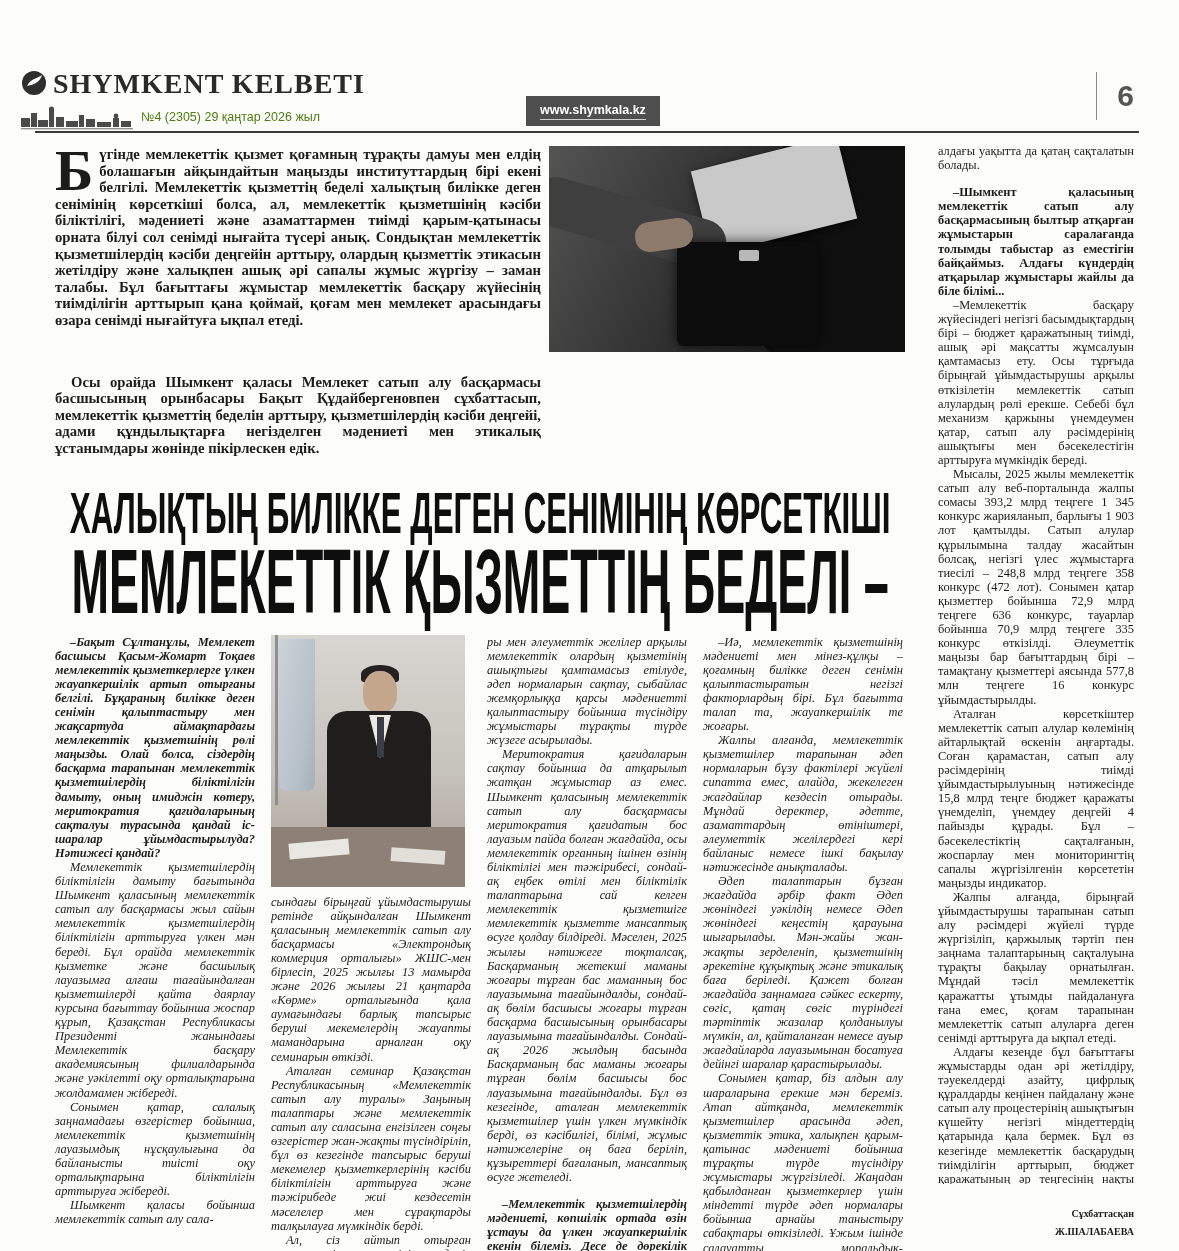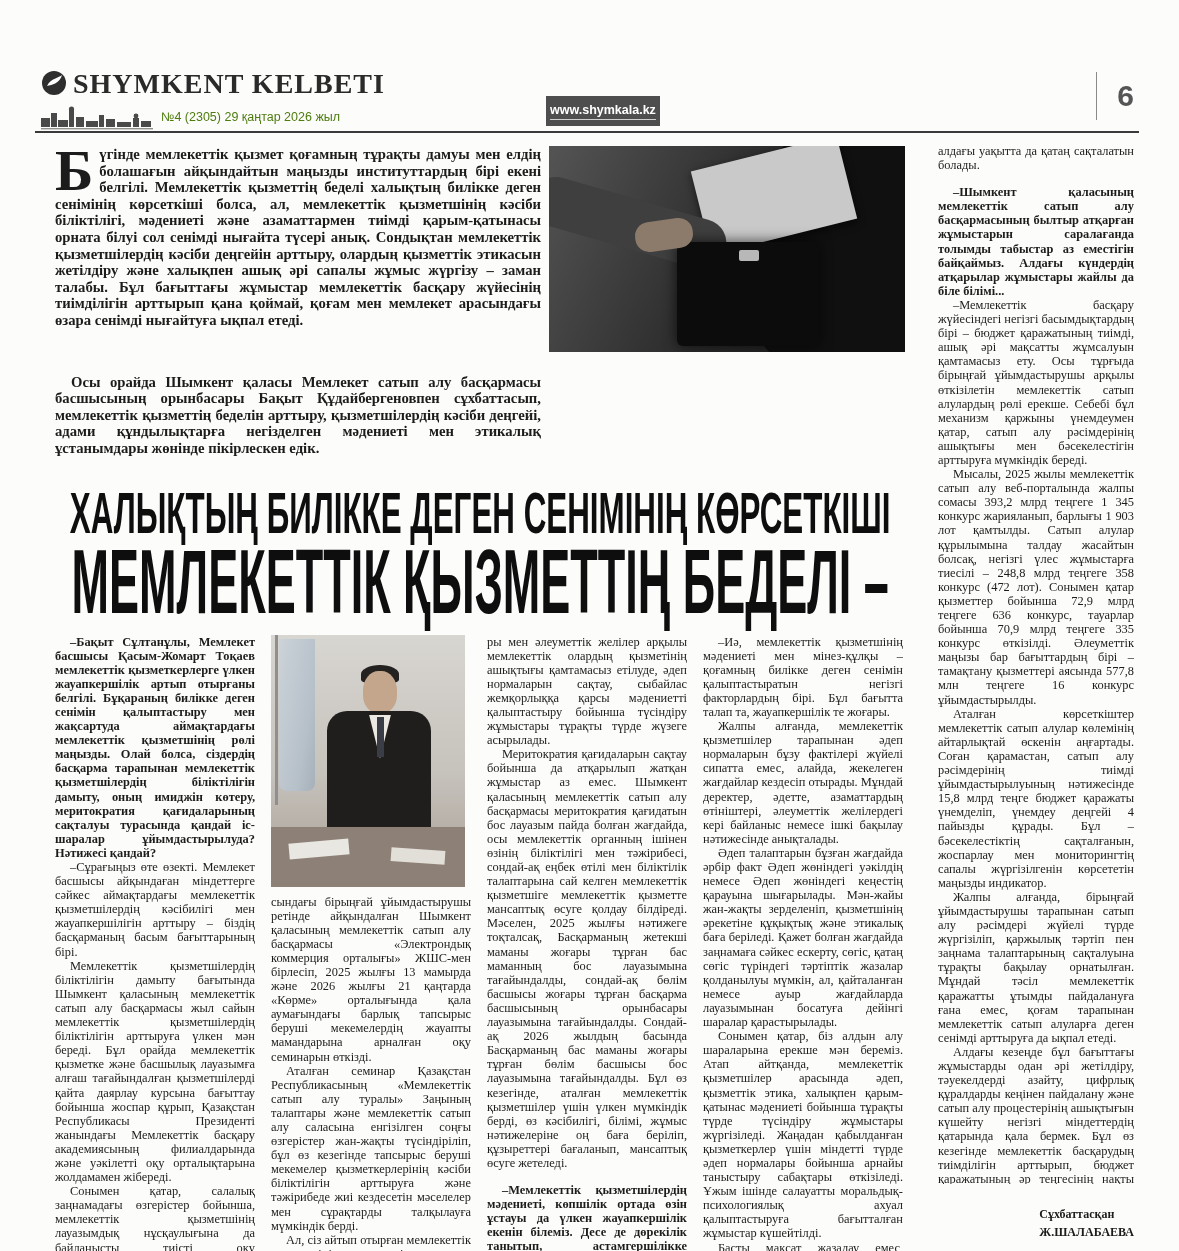--- a/index.html
+++ b/index.html
@@ -1,28 +1,28 @@
 <!DOCTYPE html>
 <html><head>
 <meta charset="utf-8">
 <style>
   html,body{margin:0;padding:0;background:#dcdcd8;}
   .page{position:relative;width:1179px;height:1251px;background:#fcfcfa;overflow:hidden;
         font-family:"Liberation Serif","DejaVu Serif",serif;color:#1c1c1c;margin:0 auto;}
 
   
-  .masthead{position:absolute;left:41px;top:70px;right:40px;height:60px;}
+  .masthead{position:absolute;left:21px;top:70px;right:40px;height:60px;}
   .brand{position:absolute;left:0;top:0;display:flex;align-items:flex-start;gap:6px;}
   .brand-title{font-weight:bold;font-size:28px;letter-spacing:1px;color:#2a2a2a;line-height:28px;}
   .skyline{position:absolute;left:0;top:36px;}
   .issue{position:absolute;left:120px;top:40px;font-family:"Liberation Sans","DejaVu Sans",sans-serif;
          font-size:12.5px;color:#4d7c0f;}
   .site-badge{position:absolute;left:505px;top:26px;background:#4e4e4e;color:#fff;
          font-family:"Liberation Sans","DejaVu Sans",sans-serif;font-size:12.5px;font-weight:bold;
-         padding:7px 4px 9px;}
+         padding:7px 14px 9px;}
   .site-badge span{border-bottom:1px solid #cfcfcf;padding-bottom:2px;}
   .section-head{position:absolute;right:5px;top:2px;display:flex;align-items:center;gap:20px;
          font-family:"Liberation Sans","DejaVu Sans",sans-serif;}
   .section-title{font-size:36px;letter-spacing:2px;color:#1c1c1c;}
   .v-div{width:1px;height:48px;background:#8a8a8a;}
   .page-num{font-size:30px;font-weight:bold;color:#555;}
   .head-rule{position:absolute;left:35px;right:40px;top:131px;height:2px;background:#3a3a3a;}
 
   
   .main-left{position:absolute;left:55px;top:146px;width:850px;}
@@ -69,34 +69,34 @@
   
   .headline{margin-top:24px;width:850px;font-family:"Liberation Sans","DejaVu Sans",sans-serif;
             font-weight:bold;color:#0e0e0e;}
   .hl-row{display:flex;justify-content:center;overflow:visible;}
   .hl1{font-size:90px;line-height:82px;white-space:nowrap;transform:scaleX(.50);transform-origin:50% 50%;}
   .hl2{font-size:57px;line-height:56px;white-space:nowrap;transform:scaleX(.55);transform-origin:50% 50%;margin-top:4px;}
 
   
   .cols{display:flex;gap:16px;margin-top:12px;height:704px;overflow:hidden;}
   .col{width:200px;font-size:12.4px;line-height:14.1px;text-align:justify;overflow:hidden;}
-  .col p{margin:0;text-indent:15px;}
+  .col p{margin:0;text-indent:15px;font-style:italic;}
   .col p.noind{text-indent:0;}
   .col p.q{font-weight:bold;}
   .col p.gap{margin-top:13px;}
 
   .col-right{position:absolute;left:938px;top:144px;width:196px;height:1097px;
              font-size:12.4px;line-height:14.1px;text-align:justify;}
   .col-right-text{height:1040px;overflow:hidden;}
   .col-right p{margin:0;text-indent:15px;}
   .col-right p.noind{text-indent:0;}
   .col-right p.q{font-weight:bold;}
   .col-right p.gap{margin-top:13px;}
-  .byline{position:absolute;right:0;bottom:0;text-align:left;font-weight:bold;
-          font-size:12px;line-height:18px;}
+  .byline{position:absolute;right:0;bottom:0;text-align:right;font-weight:bold;
+          font-size:10px;line-height:18px;}
 </style>
 </head>
 <body>
 
 <div class="page">
 
   <div class="masthead">
     <div class="brand">
       <svg width="26" height="26" viewBox="0 0 26 26">
         <circle cx="13" cy="13" r="12" fill="#2e2e2e"></circle>
@@ -155,21 +155,20 @@
           <div class="hl2">ХАЛЫҚТЫҢ БИЛІККЕ ДЕГЕН СЕНІМІНІҢ КӨРСЕТКІШІ</div>
         </div>
       <div class="hl-row">
           <div class="hl1">МЕМЛЕКЕТТІК ҚЫЗМЕТТІҢ БЕДЕЛІ –</div>
         </div>
     </div>
 
     <div class="cols">
       <div class="col">
         <p class="q">–Бақыт Сұлтанұлы, Мемлекет басшысы Қасым-Жомарт Тоқаев мемлекеттік қызметкерлерге үлкен жауапкершілік артып отырғаны белгілі. Бұқараның билікке деген сенімін қалыптастыру мен жақсартуда аймақтардағы мемлекеттік қызметшінің рөлі маңызды. Олай болса, сіздердің басқарма тарапынан мемлекеттік қызметшілердің біліктілігін дамыту, оның имиджін көтеру, меритократия қағидаларының сақталуы турасында қандай іс-шаралар ұйымдастырылуда? Нәтижесі қандай?</p>
-        <p>–Сұрағыңыз өте өзекті. Мемлекет басшысы айқындаған міндеттерге сәйкес аймақтардағы мемлекеттік қызметшілердің кәсібилігі мен жауапкершілігін арттыру – біздің басқарманың басым бағыттарының бірі.</p>
         <p>Мемлекеттік қызметшілердің біліктілігін дамыту бағытында Шымкент қаласының мемлекеттік сатып алу басқармасы жыл сайын мемлекеттік қызметшілердің біліктілігін арттыруға үлкен мән береді. Бұл орайда мемлекеттік қызметке және басшылық лауазымға алғаш тағайындалған қызметшілерді қайта даярлау курсына бағыттау бойынша жоспар құрып, Қазақстан Республикасы Президенті жанындағы Мемлекеттік басқару академиясының филиалдарында және уәкілетті оқу орталықтарына жолдамамен жібереді.</p>
         <p>Сонымен қатар, салалық заңнамадағы өзгерістер бойынша, мемлекеттік қызметшінің лауазымдық нұсқаулығына да байланысты тиісті оқу орталықтарына біліктілігін арттыруға жібереді.</p>
         <p>Шымкент қаласы бойынша мемлекеттік сатып алу сала-</p>
       </div>
       <div class="col">
         <div class="photo-portrait">
           <div class="p2-pole"></div>
           <div class="p2-flag"></div>
           <div class="p2-hair"></div>
           <div class="p2-head"></div>

